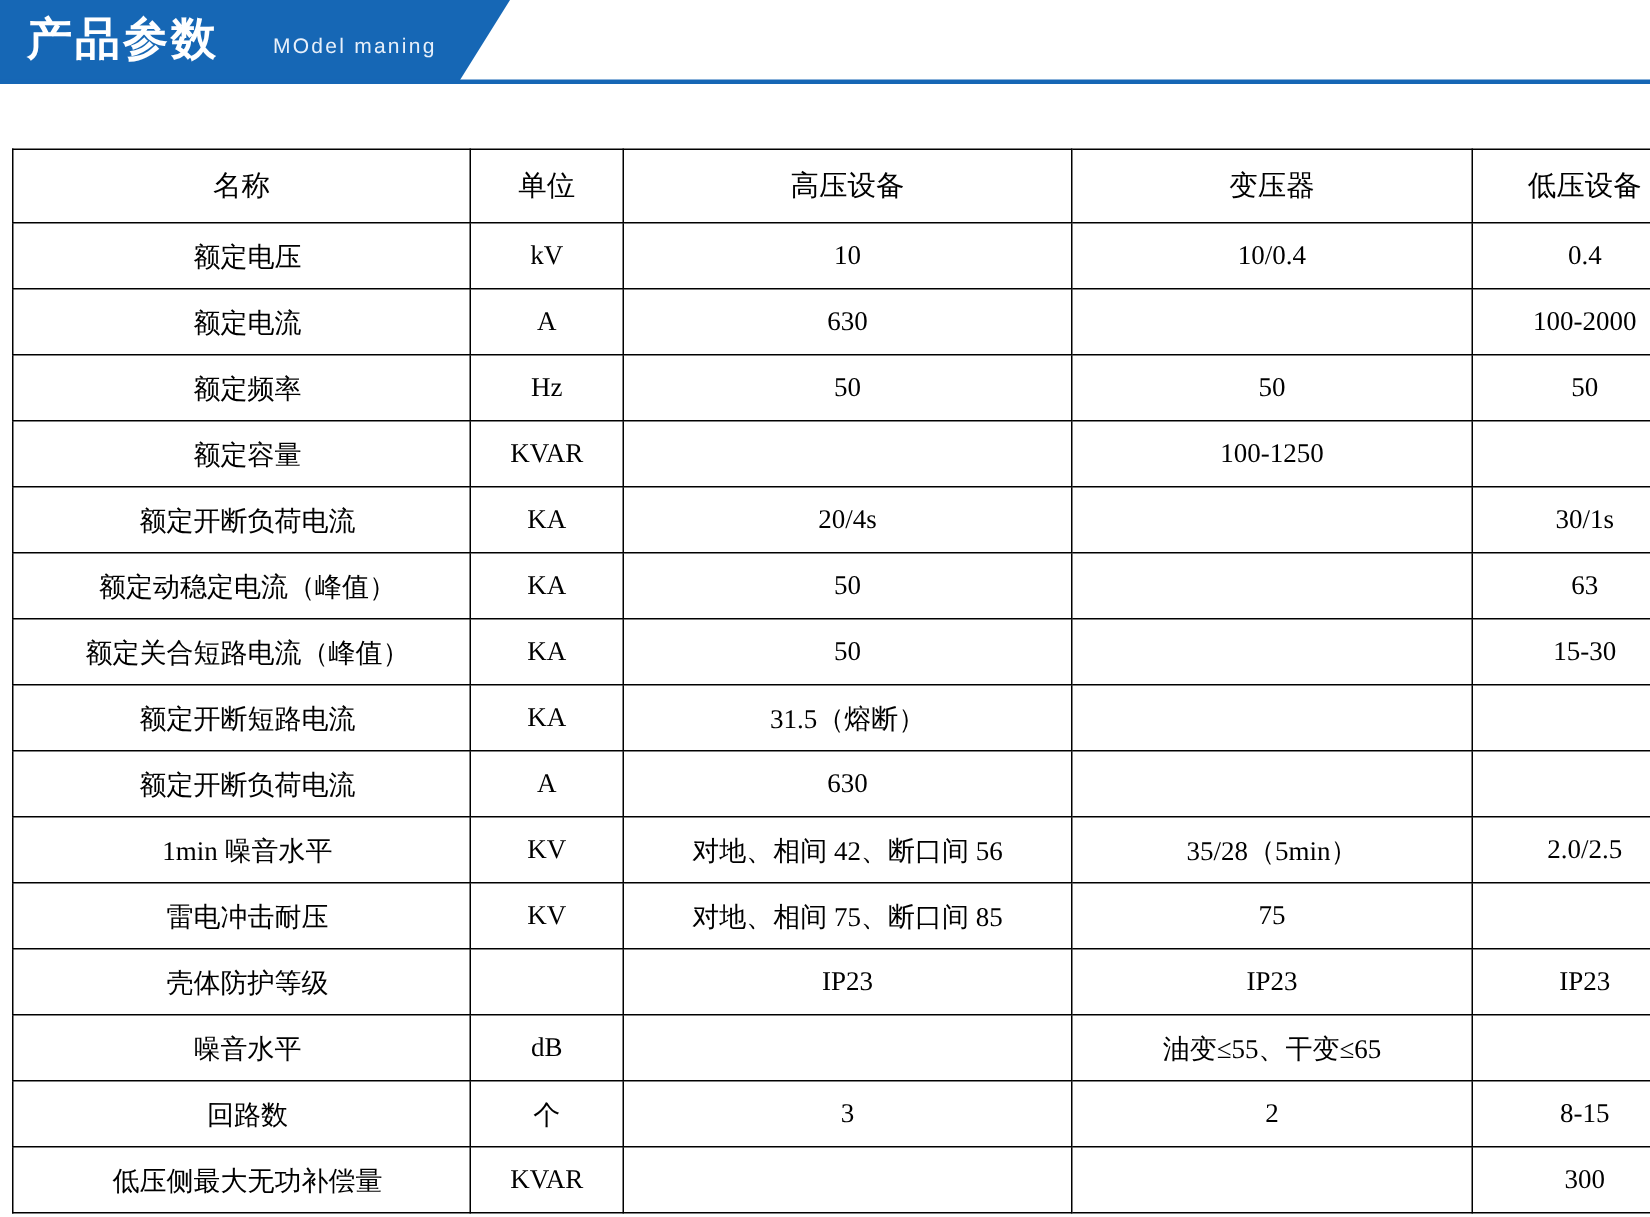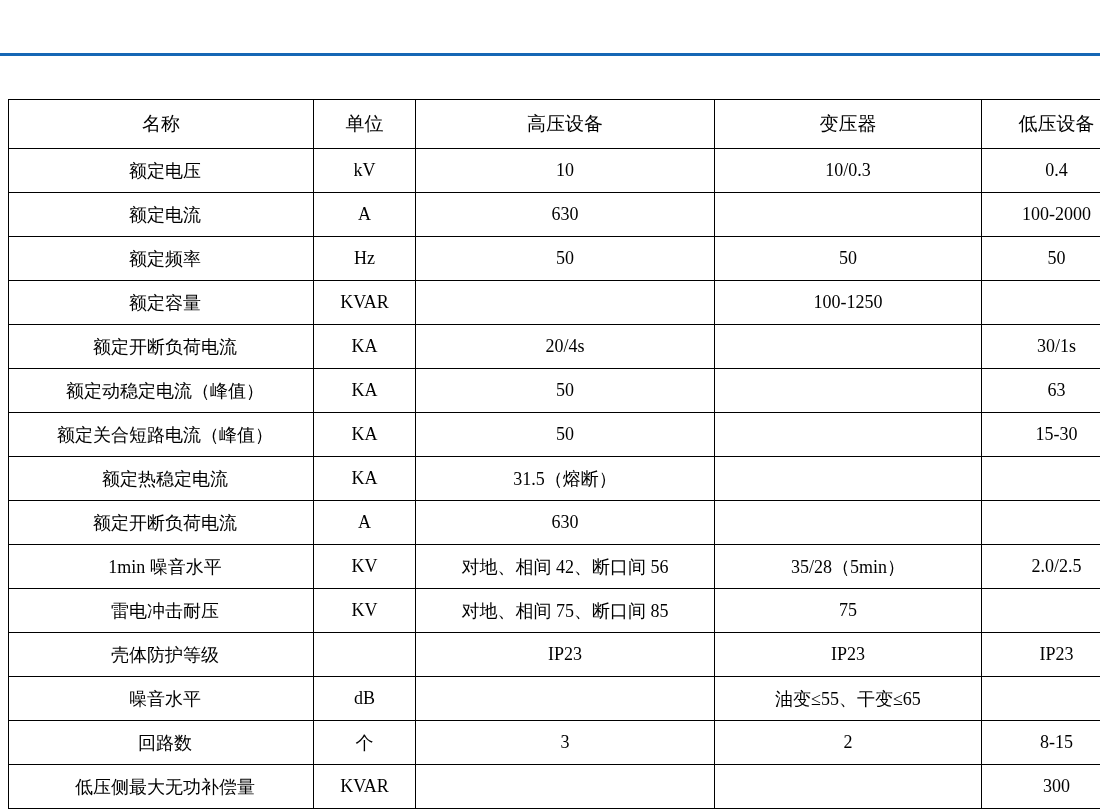--- a/index.html
+++ b/index.html
@@ -100,39 +100,44 @@
   .col-hv     { width: 290px; }
   .col-tr     { width: 258px; }
   .col-lv     { width: 141px; }
   th.col-name { text-align: center !important; padding-left: 4px !important; }
 </style>
 </head>
 <body>
 
 <div class="page">
 
+  <div class="banner">
+    <div class="banner-bg"></div>
+    <div class="banner-title">产品参数</div>
+    <div class="banner-sub">MOdel maning</div>
+  </div>
   <div class="banner-rule"></div>
 
   <div class="table-wrap">
     <table class="params">
       <thead>
         <tr>
           <th class="col-name">名称</th>
           <th class="col-unit">单位</th>
           <th class="col-hv">高压设备</th>
           <th class="col-tr">变压器</th>
           <th class="col-lv">低压设备</th>
         </tr>
       </thead>
       <tbody>
         <tr>
           <td class="col-name">额定电压</td>
           <td class="col-unit">kV</td>
           <td class="col-hv">10</td>
-          <td class="col-tr">10/0.3</td>
+          <td class="col-tr">10/0.4</td>
           <td class="col-lv">0.4</td>
         </tr>
         <tr>
           <td class="col-name">额定电流</td>
           <td class="col-unit">A</td>
           <td class="col-hv">630</td>
           <td class="col-tr"></td>
           <td class="col-lv">100-2000</td>
         </tr>
         <tr>
@@ -164,21 +169,21 @@
           <td class="col-lv">63</td>
         </tr>
         <tr>
           <td class="col-name">额定关合短路电流（峰值）</td>
           <td class="col-unit">KA</td>
           <td class="col-hv">50</td>
           <td class="col-tr"></td>
           <td class="col-lv">15-30</td>
         </tr>
         <tr>
-          <td class="col-name">额定热稳定电流</td>
+          <td class="col-name">额定开断短路电流</td>
           <td class="col-unit">KA</td>
           <td class="col-hv">31.5（熔断）</td>
           <td class="col-tr"></td>
           <td class="col-lv"></td>
         </tr>
         <tr>
           <td class="col-name">额定开断负荷电流</td>
           <td class="col-unit">A</td>
           <td class="col-hv">630</td>
           <td class="col-tr"></td>

